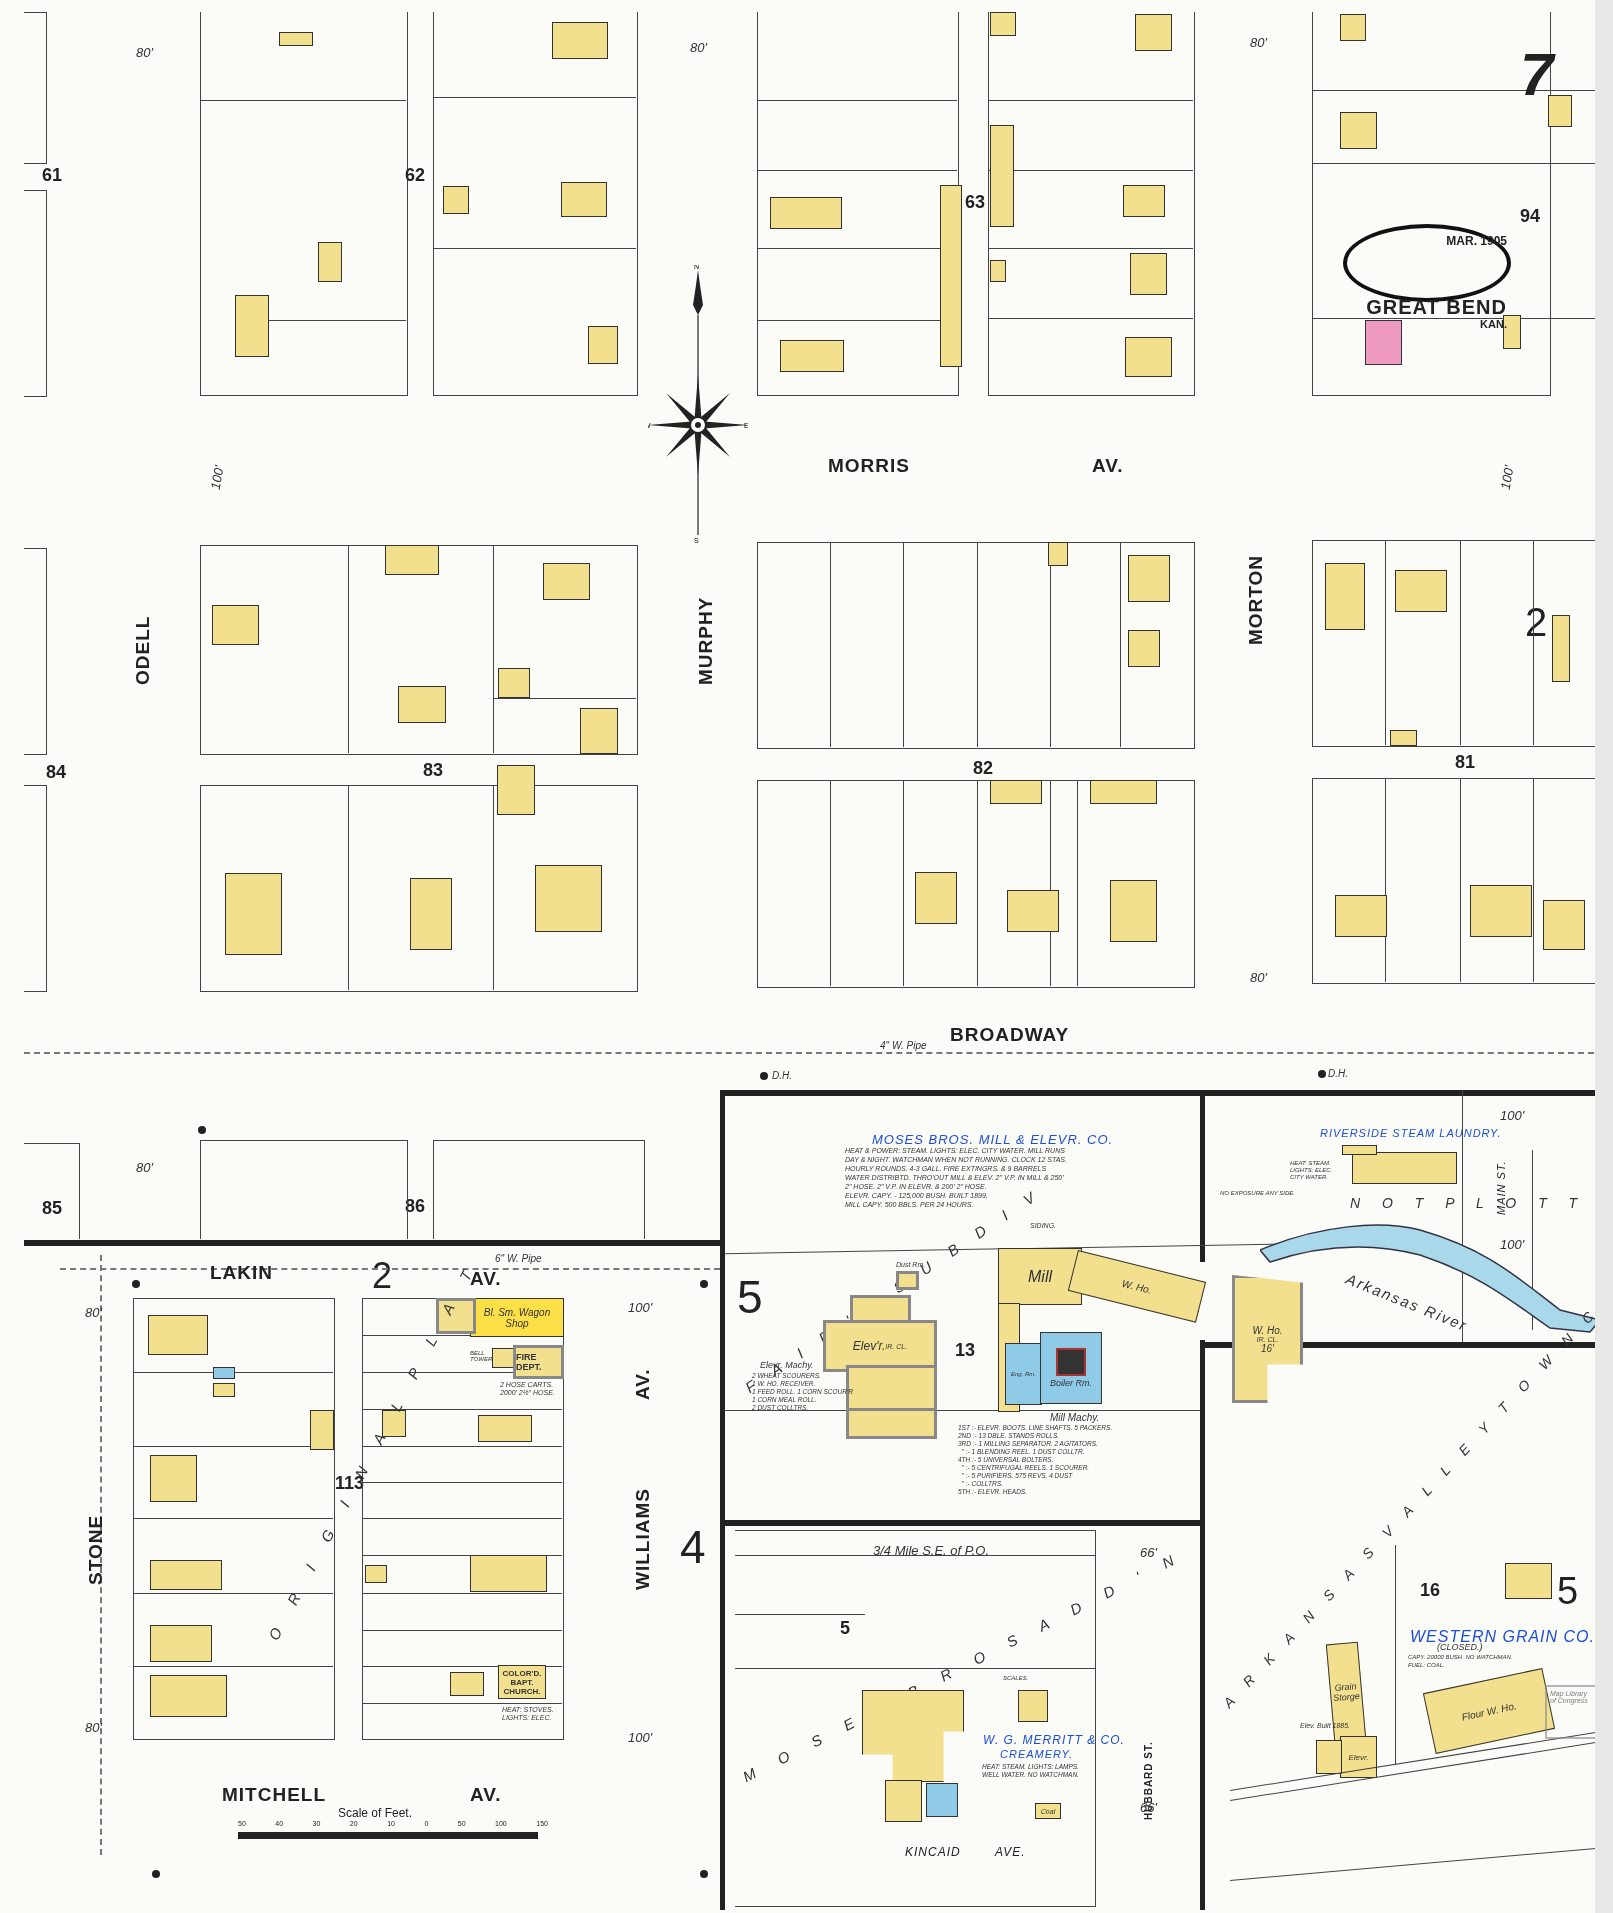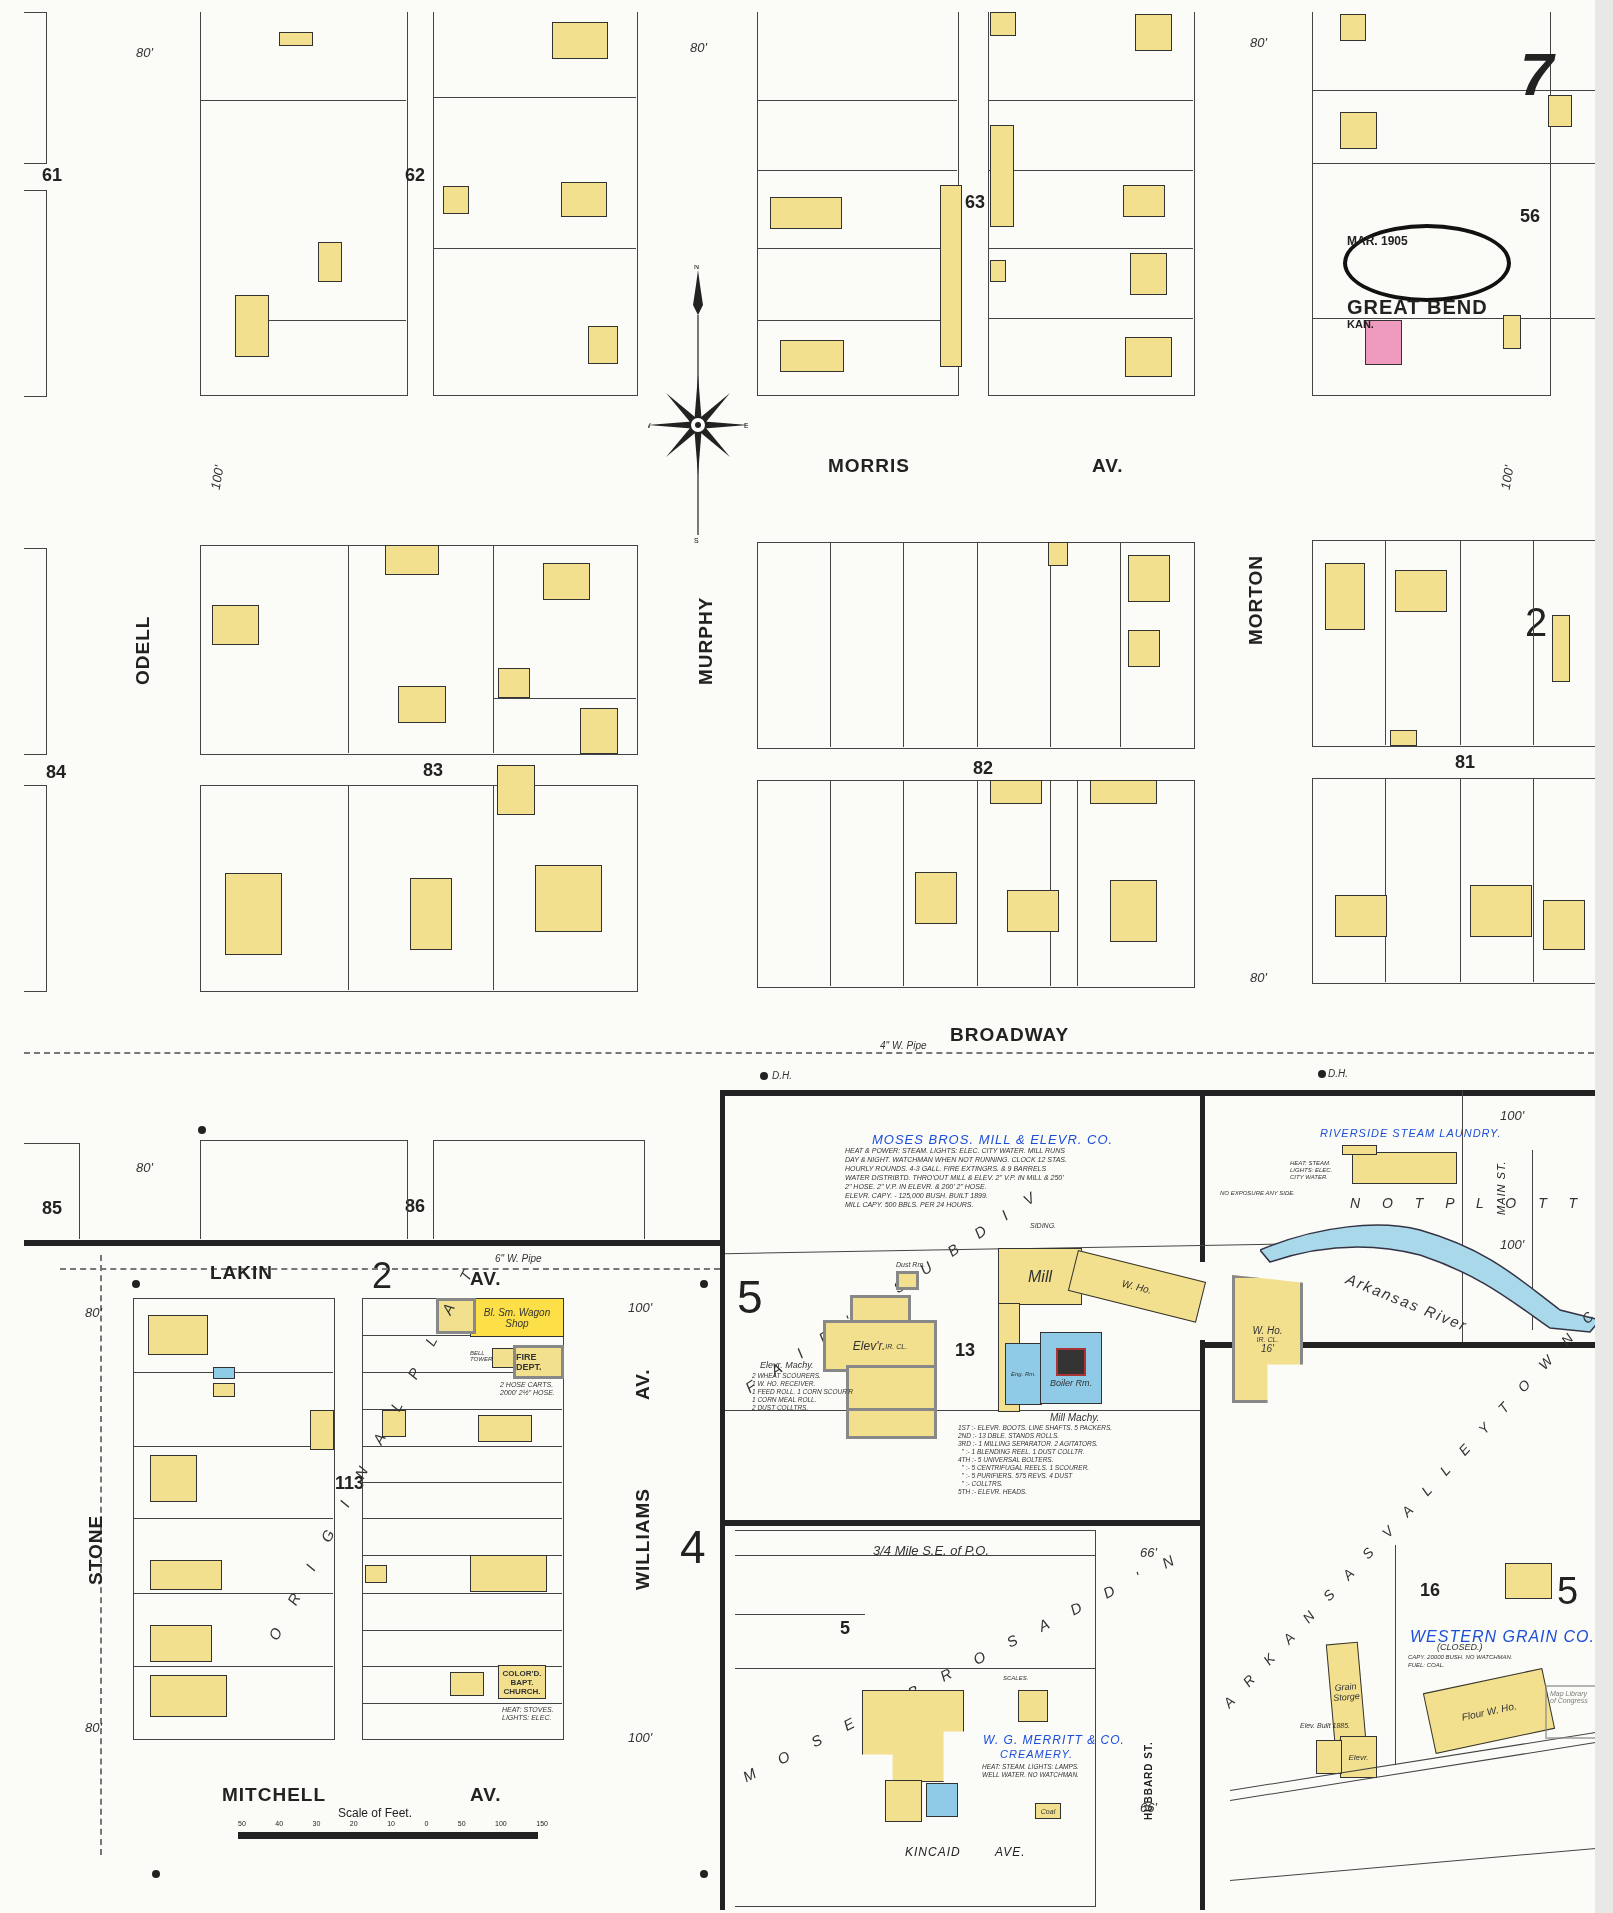--- a/index.html
+++ b/index.html
@@ -20,21 +20,21 @@
   .blocknum{position:absolute;font-weight:bold;font-size:18px;color:#222;}
   .bignum{position:absolute;font-size:46px;color:#222;font-family:"Liberation Sans",sans-serif;}
   .small{position:absolute;font-size:10px;font-style:italic;color:#333;white-space:nowrap;}
   .dash-h{position:absolute;height:0;border-top:2px dashed #777;}
   .dash-v{position:absolute;width:0;border-left:2px dashed #777;}
   .thick-h{position:absolute;height:4px;background:#222;border-top:1px solid #222;border-bottom:1px solid #222;}
   .thick-v{position:absolute;width:5px;background:#222;}
   .note{position:absolute;font-size:8.5px;font-style:italic;text-transform:uppercase;color:#333;line-height:11px;white-space:pre;}
   .title-name{position:absolute;font-size:15px;font-style:italic;text-transform:uppercase;color:#1d4ed8;letter-spacing:1px;white-space:nowrap;}
   .spaced{position:absolute;font-size:17px;font-style:italic;color:#333;letter-spacing:16px;white-space:nowrap;transform-origin:left top;}
-  .oval{position:absolute;left:1343px;top:224px;width:160px;height:70px;border:4px solid #111;border-radius:50%;background:#fbfbf7;text-align:left;}
+  .oval{position:absolute;left:1343px;top:224px;width:160px;height:70px;border:4px solid #111;border-radius:50%;background:#fbfbf7;text-align:right;}
   .oval .d{font-size:12px;font-weight:bold;margin-top:6px;}
   .oval .c{font-size:20px;font-weight:bold;letter-spacing:1px;line-height:22px;margin-top:48px;}
   .oval .s{font-size:11px;font-weight:bold;}
   .compass{position:absolute;left:648px;top:265px;width:100px;height:300px;}
   .river{position:absolute;left:1260px;top:1220px;width:340px;height:120px;}
   .scale{position:absolute;left:238px;top:1818px;}
   .stamp{position:absolute;left:1545px;top:1685px;width:50px;height:50px;border:2px solid #888;opacity:.6;}
 </style>
 </head>
 <body>
@@ -115,21 +115,21 @@
   <div class="street" style="left:828px;top:455px;">MORRIS</div>
   <div class="street" style="left:1092px;top:455px;">AV.</div>
   <div class="vstreet" style="left:132px;top:685px;">ODELL</div>
   <div class="vstreet" style="left:695px;top:685px;">MURPHY</div>
   <div class="vstreet" style="left:1245px;top:645px;">MORTON</div>
   <div class="street" style="left:950px;top:1024px;">BROADWAY</div>
 
   <div class="blocknum" style="left:42px;top:165px;">61</div>
   <div class="blocknum" style="left:405px;top:165px;">62</div>
   <div class="blocknum" style="left:965px;top:192px;">63</div>
-  <div class="blocknum" style="left:1520px;top:206px;">56</div>
+  <div class="blocknum" style="left:1520px;top:206px;">94</div>
   <div class="blocknum" style="left:46px;top:762px;">84</div>
   <div class="blocknum" style="left:423px;top:760px;">83</div>
   <div class="blocknum" style="left:973px;top:758px;">82</div>
   <div class="blocknum" style="left:1455px;top:752px;">81</div>
   <div class="blocknum" style="left:42px;top:1198px;">85</div>
   <div class="blocknum" style="left:405px;top:1196px;">86</div>
   <div class="blocknum" style="left:335px;top:1473px;">113</div>
   <div class="bignum" style="left:372px;top:1255px;font-size:36px;">2</div>
   <div class="bignum" style="left:1525px;top:600px;font-size:40px;">2</div>
 

